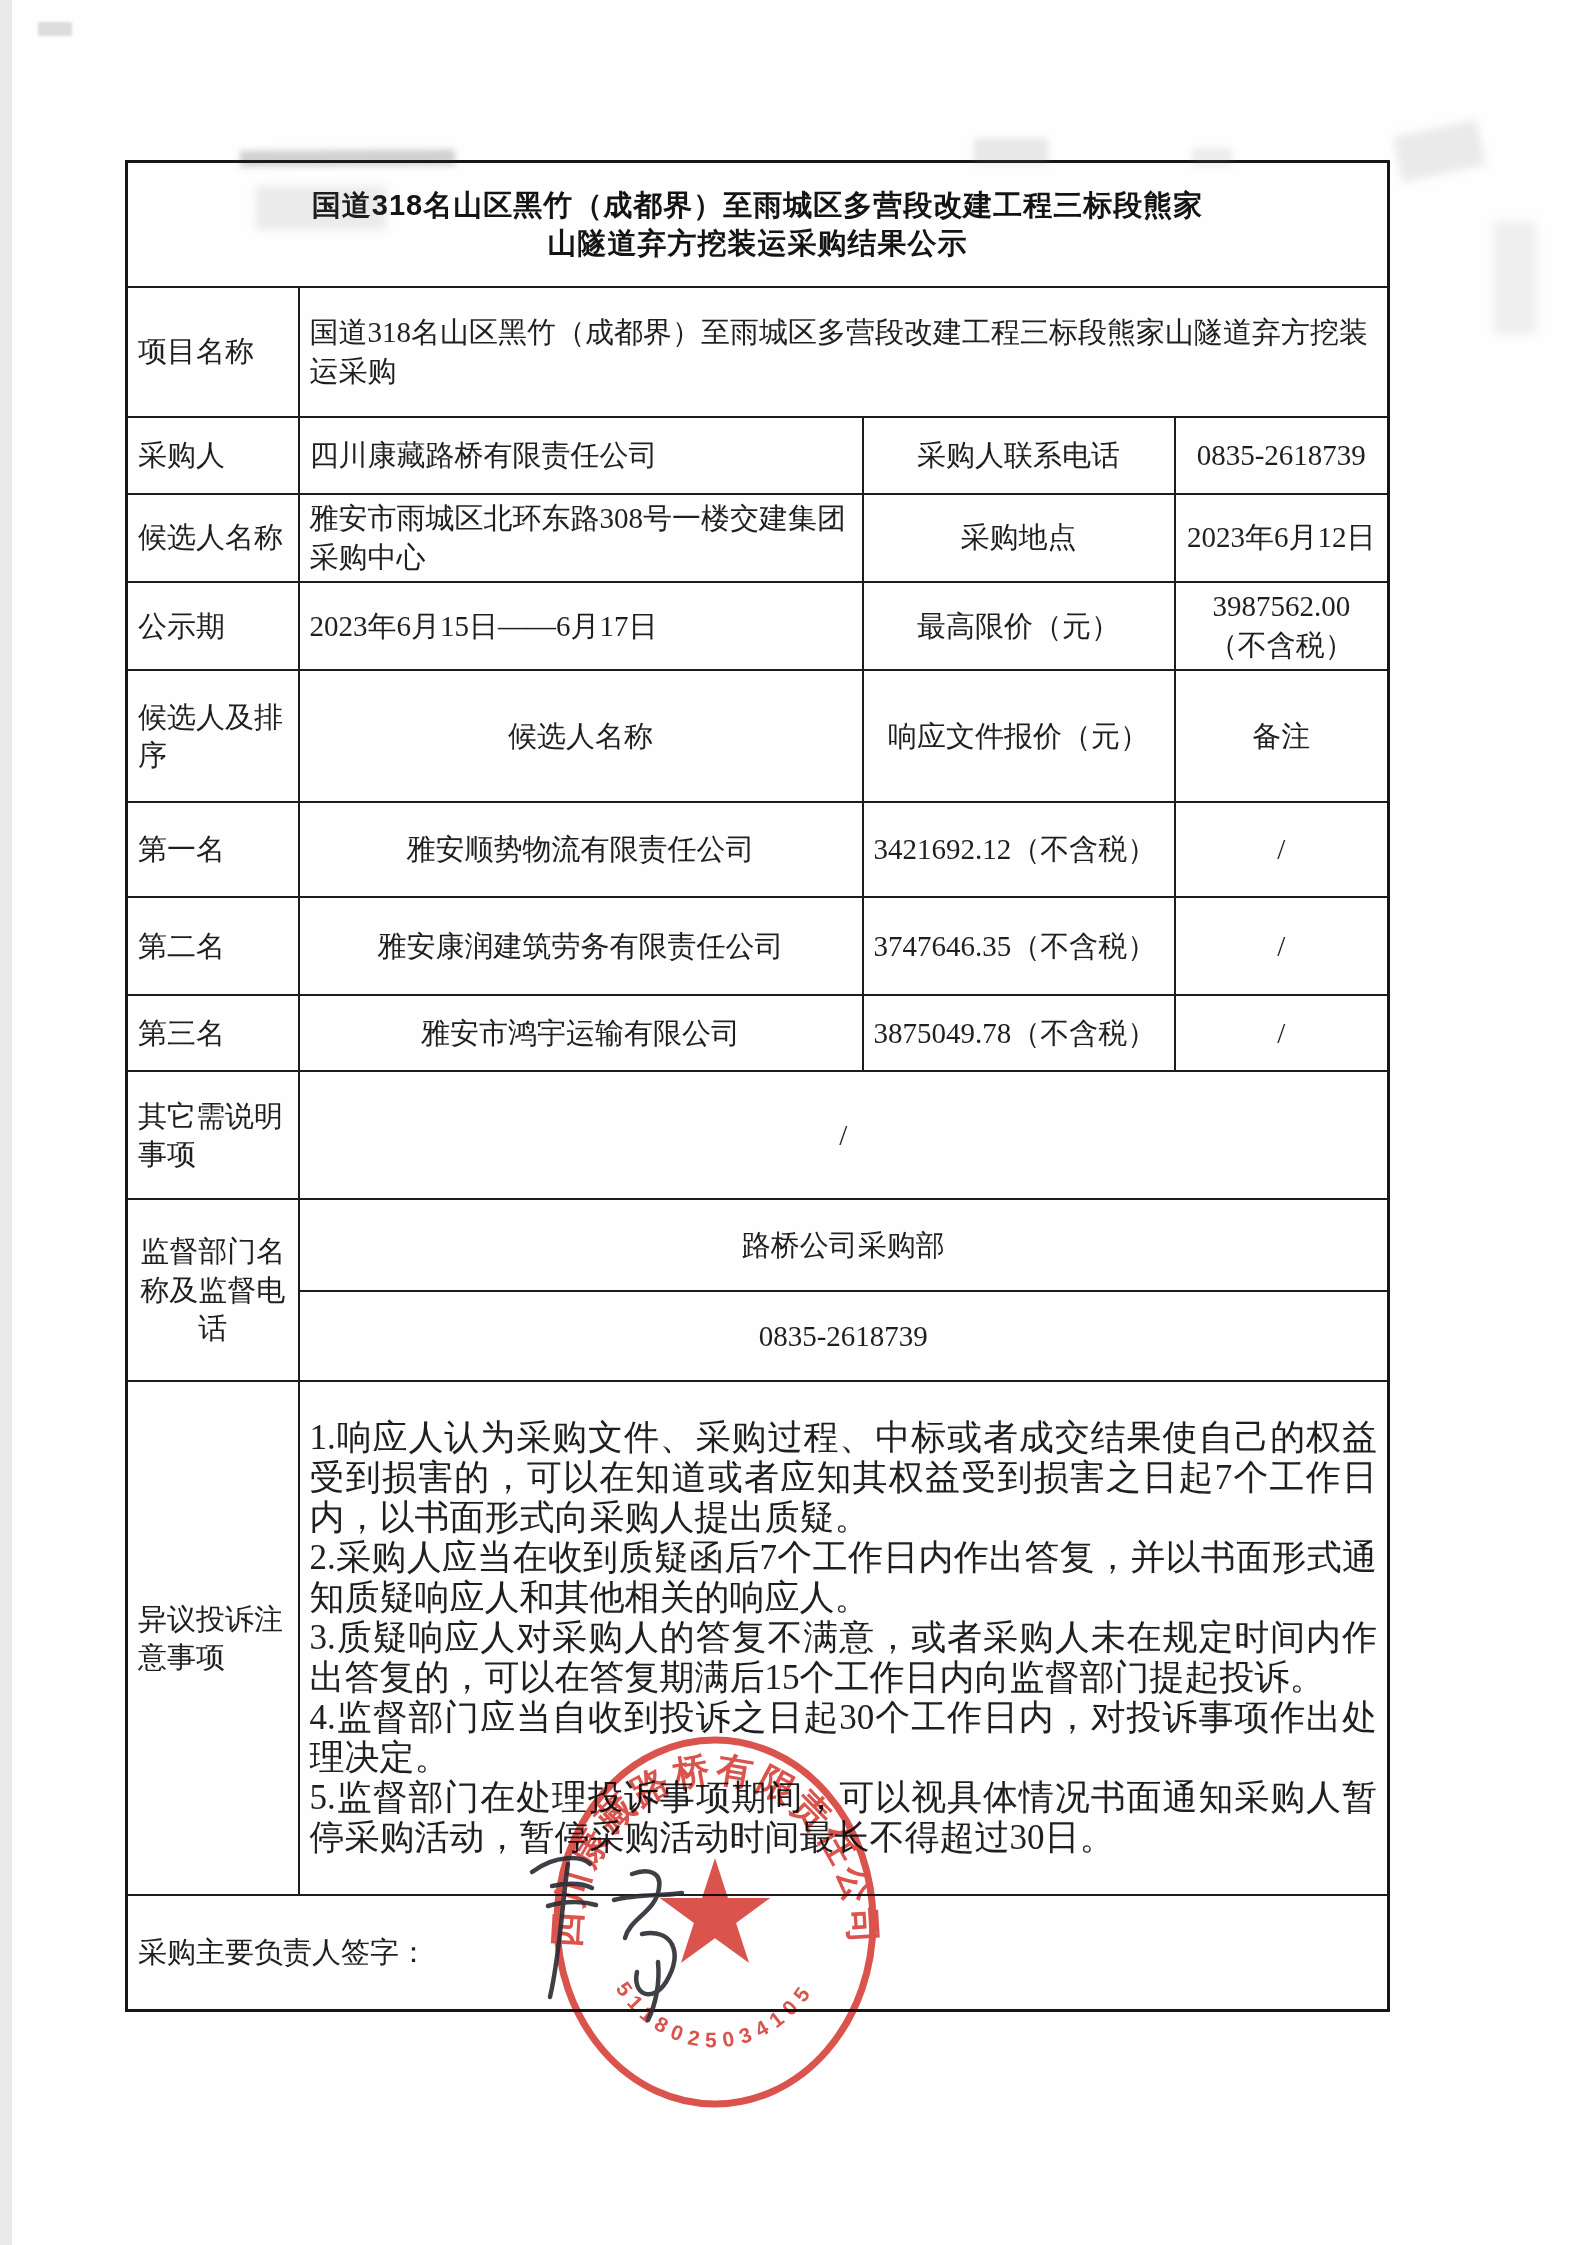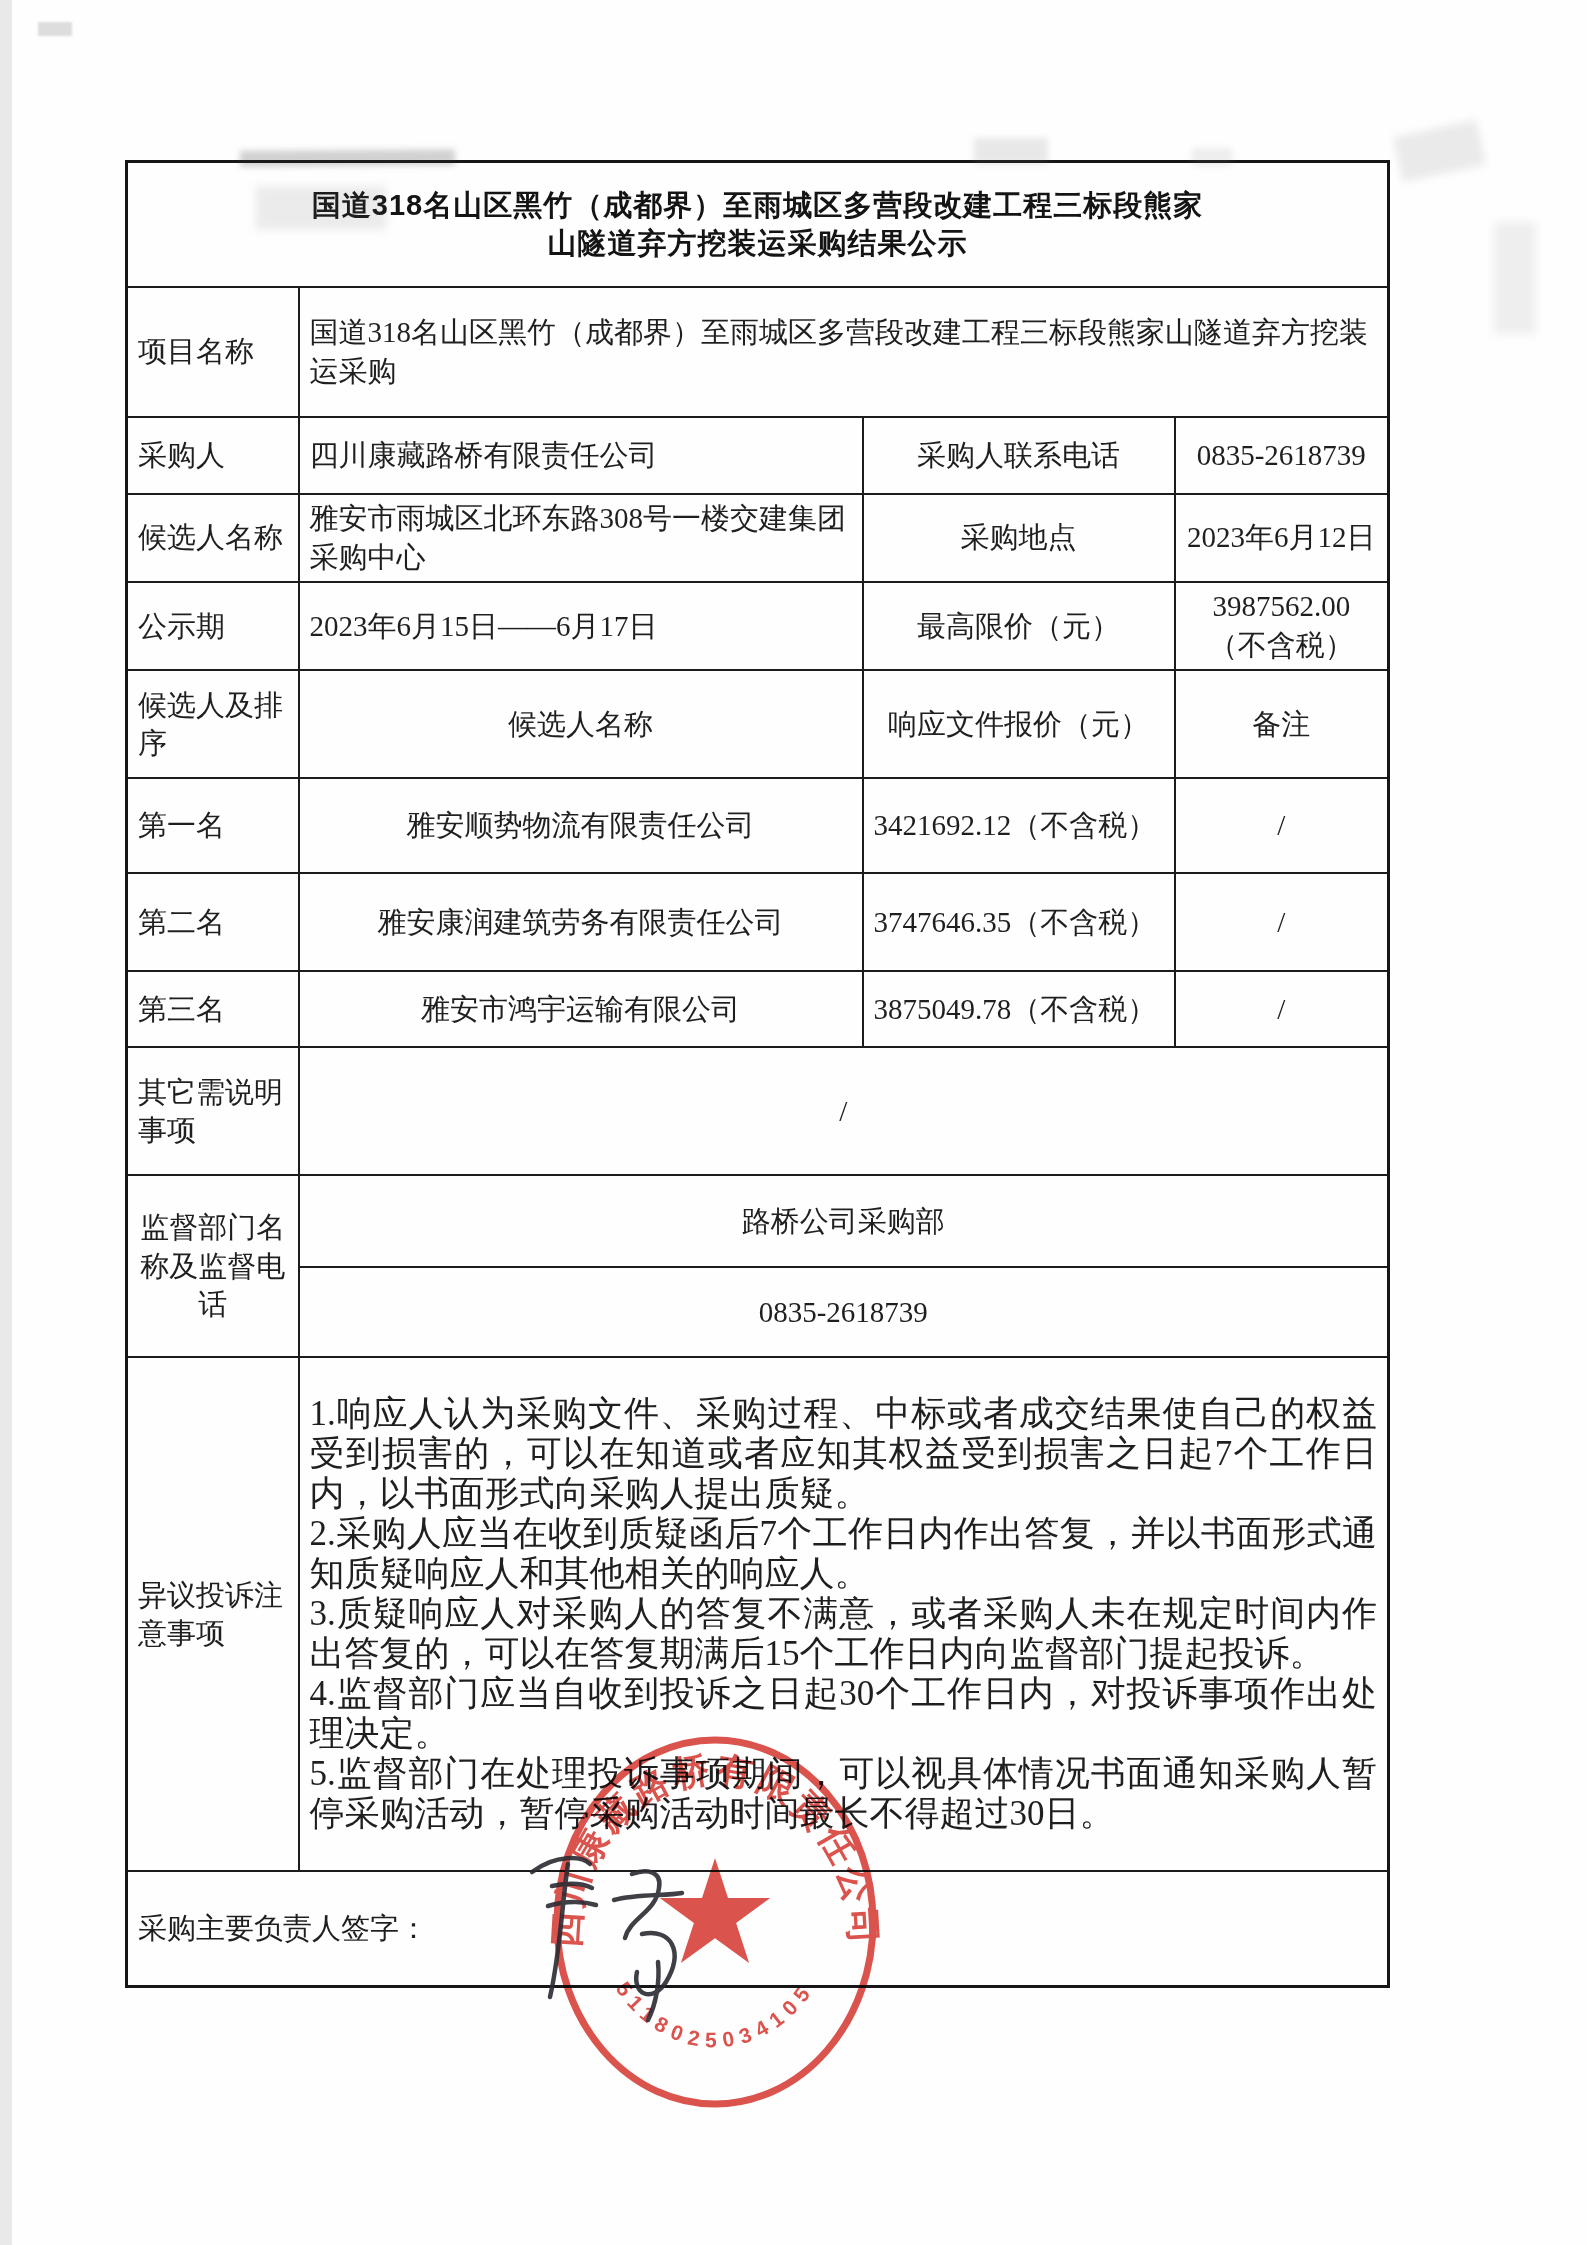--- a/index.html
+++ b/index.html
@@ -88,21 +88,21 @@
     <tr style="height:71px">
       <td class="lbl">公示期</td>
       <td class="lft">2023年6月15日——6月17日</td>
       <td class="ctr">最高限价（元）</td>
       <td class="ctr price-2l">
         <div>3987562.00</div>
         <div>（不含税）</div>
       </td>
     </tr>
 
-    <tr style="height:108px">
+    <tr style="height:132px">
       <td class="lbl">候选人及排序</td>
       <td class="ctr">候选人名称</td>
       <td class="ctr">响应文件报价（元）</td>
       <td class="ctr">备注</td>
     </tr>
 
     <tr style="height:95px">
       <td class="lbl">第一名</td>
       <td class="ctr">雅安顺势物流有限责任公司</td>
       <td class="nowrap">3421692.12（不含税）</td>

